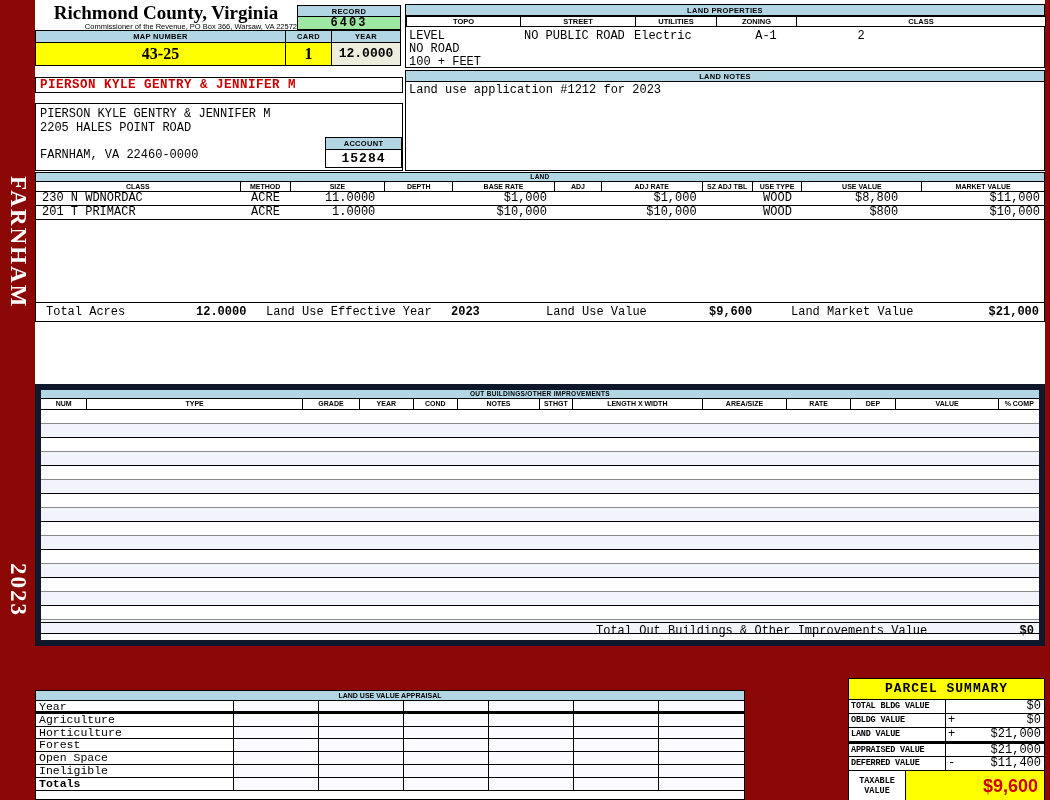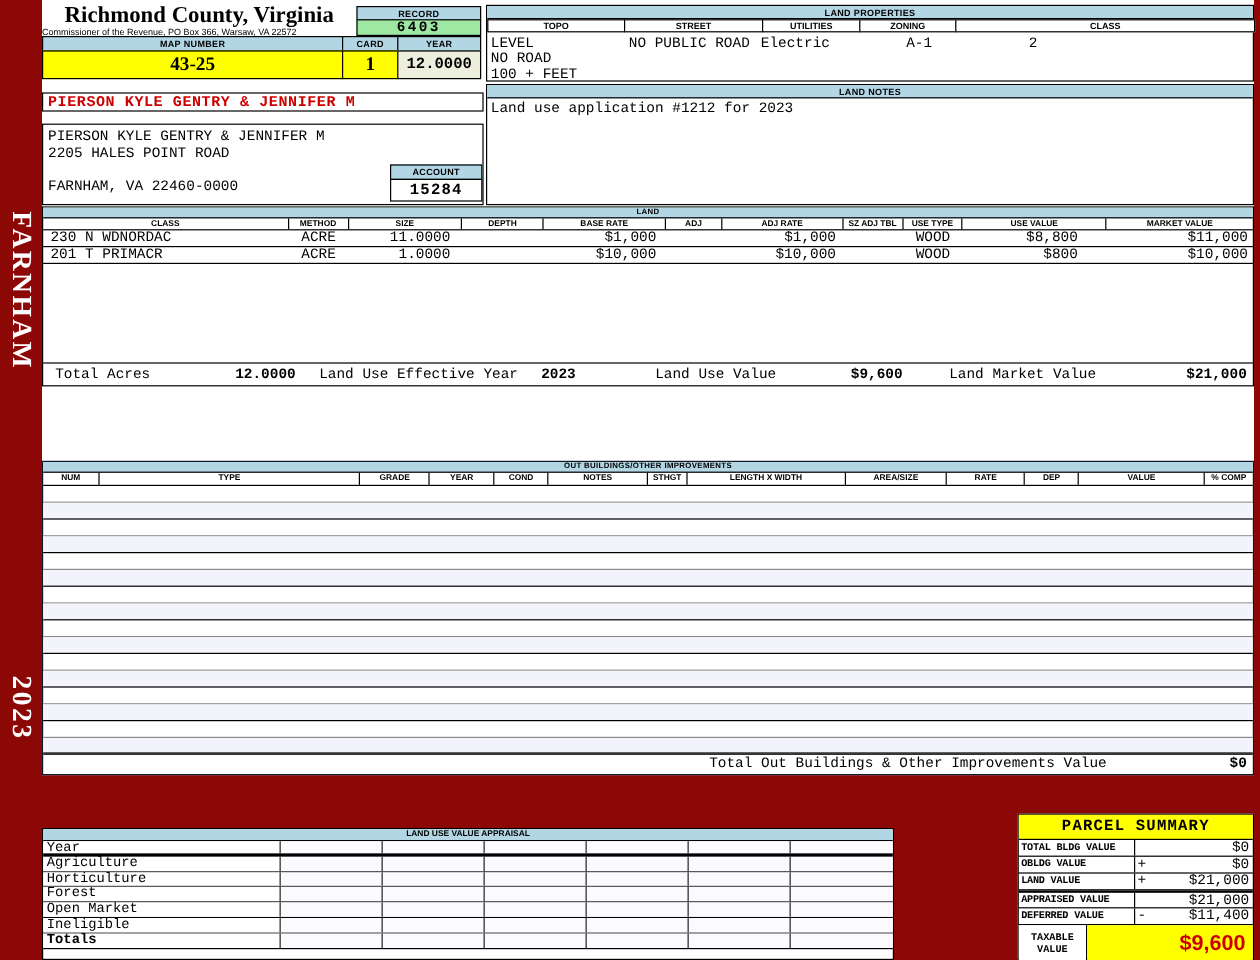--- a/index.html
+++ b/index.html
@@ -16,21 +16,21 @@
   .vlabel.bottom { left:5px; top:563px; font-size:23px; }
 
   .mono { font-family:"Liberation Mono", monospace; }
   .hdrbar { background:#B2D6E4; border:1px solid #000; font-size:7.5px; font-weight:bold;
             text-align:center; line-height:11px; letter-spacing:.3px; overflow:hidden; }
   .abs { position:absolute; }
 
   
   .county-title { font-family:"Liberation Serif", serif; font-weight:bold; font-size:19px;
                   text-align:center; line-height:21px; }
-  .county-sub { font-size:7.5px; text-align:left; line-height:8px; }
+  .county-sub { font-size:7.5px; text-align:right; line-height:8px; }
 
   .cell { border:1px solid #000; overflow:hidden; }
   .val { font-family:"Liberation Mono", monospace; font-weight:bold; text-align:center; }
 
   
   .lp-box, .ln-box { position:absolute; border:1px solid #000; background:#fff; }
   .lp-col-hdr { position:absolute; top:11px; height:11px; border:1px solid #000;
                 font-size:7.5px; font-weight:bold; text-align:center; line-height:10px; background:#fff; }
   .lp-val { position:absolute; font-family:"Liberation Mono", monospace; font-size:12px; white-space:pre; }
 
@@ -45,21 +45,21 @@
   .c0{width:205px;} .c1{width:50px;} .c2{width:95px;} .c3{width:68px;} .c4{width:102px;}
   .c5{width:47px;} .c6{width:101px;} .c7{width:50px;} .c8{width:50px;} .c9{width:120px;} .c10{width:122px;}
   .al{padding-left:6px;} .ac{text-align:center;} .ar{text-align:right;}
   .pr10{padding-right:10px;} .pr8{padding-right:8px;} .pr6{padding-right:6px;} .pr24{padding-right:24px;} .pr4{padding-right:4px;}
   .land-total { position:absolute; left:0; bottom:0; width:100%; height:19px; border-top:1px solid #000;
                 font-family:"Liberation Mono", monospace; font-size:12px; line-height:18px; }
   .land-total span { position:absolute; white-space:nowrap; }
   .bold { font-weight:bold; }
 
   
-  .ob-box { position:absolute; left:0; top:384px; width:1010px; height:262px; border:1px solid #0f172a; background:#fff; }
+  .ob-box { position:absolute; left:0; top:384px; width:1010px; height:262px; border:6px solid #0f172a; background:#fff; }
   .ob-hdr { height:11px; border-bottom:1px solid #000; display:flex; }
   .ob-hdr .oc { border-right:1px solid #000; font-size:7px; font-weight:bold; text-align:center; line-height:10px; overflow:hidden; }
   .ob-hdr .oc:last-child { border-right:none; }
   .o0{width:47px;}.o1{width:218px;}.o2{width:58px;}.o3{width:54px;}.o4{width:45px;}.o5{width:83px;}
   .o6{width:33px;}.o7{width:132px;}.o8{width:85px;}.o9{width:65px;}.o10{width:45px;}.o11{width:105px;}.o12{width:40px;}
   .ob-row { height:14px; border-bottom:1px solid #8a8a8a; }
   .ob-row.alt { background:#F3F3FB; border-bottom:1px solid #000; }
   .ob-total { position:absolute; left:0; bottom:0; width:100%; height:18px; border-top:1px solid #000;
               font-family:"Liberation Mono", monospace; font-size:12px; line-height:17px; }
   .ob-total .lbl { position:absolute; left:555px; }
@@ -284,21 +284,21 @@
         <div class="luva-cells" style="display:flex;flex:1;">
           <div class="luva-cell"></div>
           <div class="luva-cell"></div>
           <div class="luva-cell"></div>
           <div class="luva-cell"></div>
           <div class="luva-cell"></div>
           <div class="luva-cell"></div>
         </div>
     </div>
     <div class="luva-row">
-      <div class="luva-label">Open Market</div>
+      <div class="luva-label">Open Space</div>
         <div class="luva-cells" style="display:flex;flex:1;">
           <div class="luva-cell"></div>
           <div class="luva-cell"></div>
           <div class="luva-cell"></div>
           <div class="luva-cell"></div>
           <div class="luva-cell"></div>
           <div class="luva-cell"></div>
         </div>
     </div>
     <div class="luva-row">

